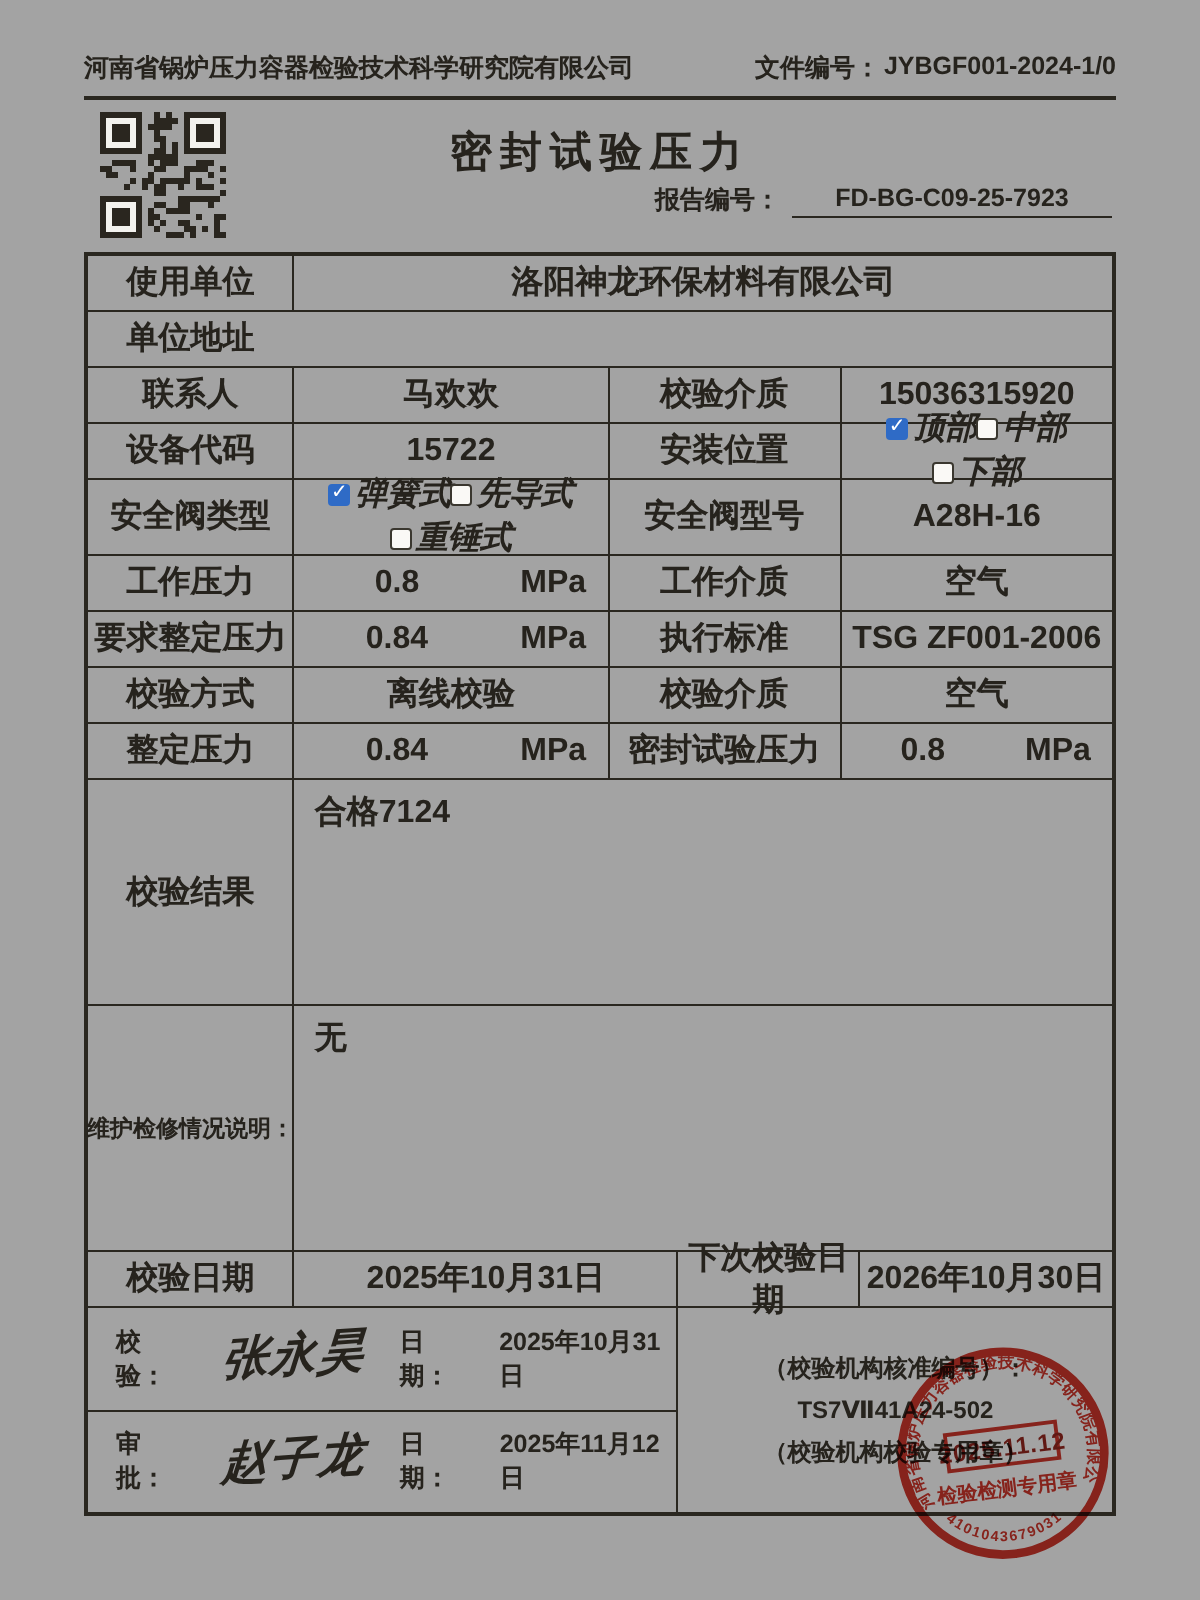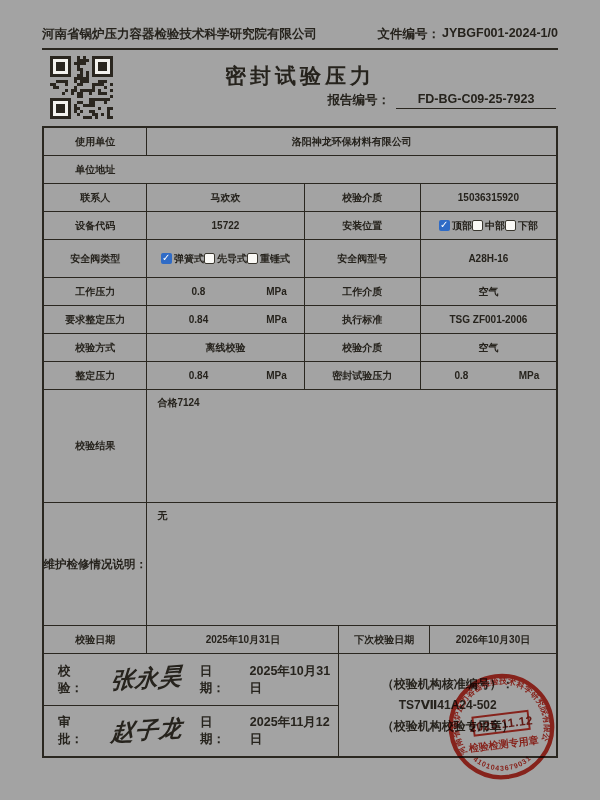--- a/index.html
+++ b/index.html
@@ -20,35 +20,35 @@
              font-size:21px;font-weight:800;letter-spacing:4px;}
   .report-no{position:absolute;right:2px;top:42px;display:flex;align-items:center;
              font-size:12.5px;font-weight:700;}
   .rn-value{display:inline-block;min-width:152px;text-align:center;
             border-bottom:1.8px solid #2a2720;padding:0 4px 2px 4px;margin-left:6px;}
   
   .tbl{margin:6px 42px 0 42px;border:2px solid #2a2720;background:transparent;}
   .row{display:flex;border-top:1.6px solid #2a2720;}
   .row:first-child{border-top:none;}
   .cell{display:flex;align-items:center;justify-content:center;
-        border-left:1.6px solid #2a2720;font-size:10px;font-weight:700;
+        border-left:1.6px solid #2a2720;font-size:16px;font-weight:700;
         text-align:center;box-sizing:border-box;min-width:0;}
   .cell:first-child{border-left:none;}
   .w1{width:20%;} .w2{width:30.7%;} .w3{width:22.7%;} .w4{flex:1;}
   .w2b{width:37.5%;} .w3b{width:17.7%;}
   .h27{height:27px;} .h37{height:37px;} .h112{height:112px;} .h122{height:122px;}
   .top-left{align-items:flex-start;justify-content:flex-start;
             padding:6px 10px;text-align:left;}
   .nowrap{white-space:nowrap;font-size:11.5px;}
   .vu{display:flex;width:100%;align-items:center;}
   .vu-val{flex:1;text-align:center;}
   .vu-unit{width:54px;text-align:center;}
   
-  .cbwrap{display:flex;align-items:center;justify-content:flex-end;flex-wrap:wrap;
-          line-height:1.35;padding:0 3px;}
+  .cbwrap{display:flex;align-items:center;justify-content:center;flex-wrap:wrap;
+          line-height:1.35;padding:0 3px;font-style:italic;}
   .cbitem{display:inline-flex;align-items:center;}
   .cb{display:inline-block;width:11px;height:11px;box-sizing:border-box;
       margin-right:2px;border-radius:2px;position:relative;}
   .cb.off{border:1.7px solid #3a372f;background:#faf9f6;}
   .cb.on{background:#2f6bc6;}
   .cb.on::after{content:"✓";position:absolute;left:1px;top:-2px;
                 color:#fff;font-size:10px;font-weight:700;}
   
   .bl{width:57.5%;display:flex;flex-direction:column;}
   .sigrow{height:51px;display:flex;align-items:center;padding-left:14px;

